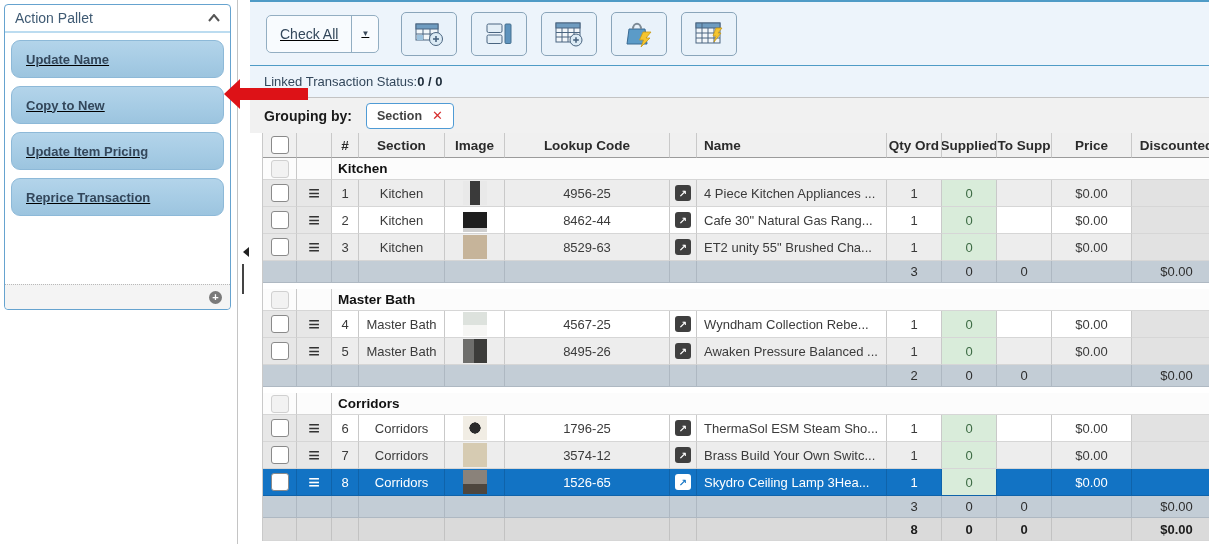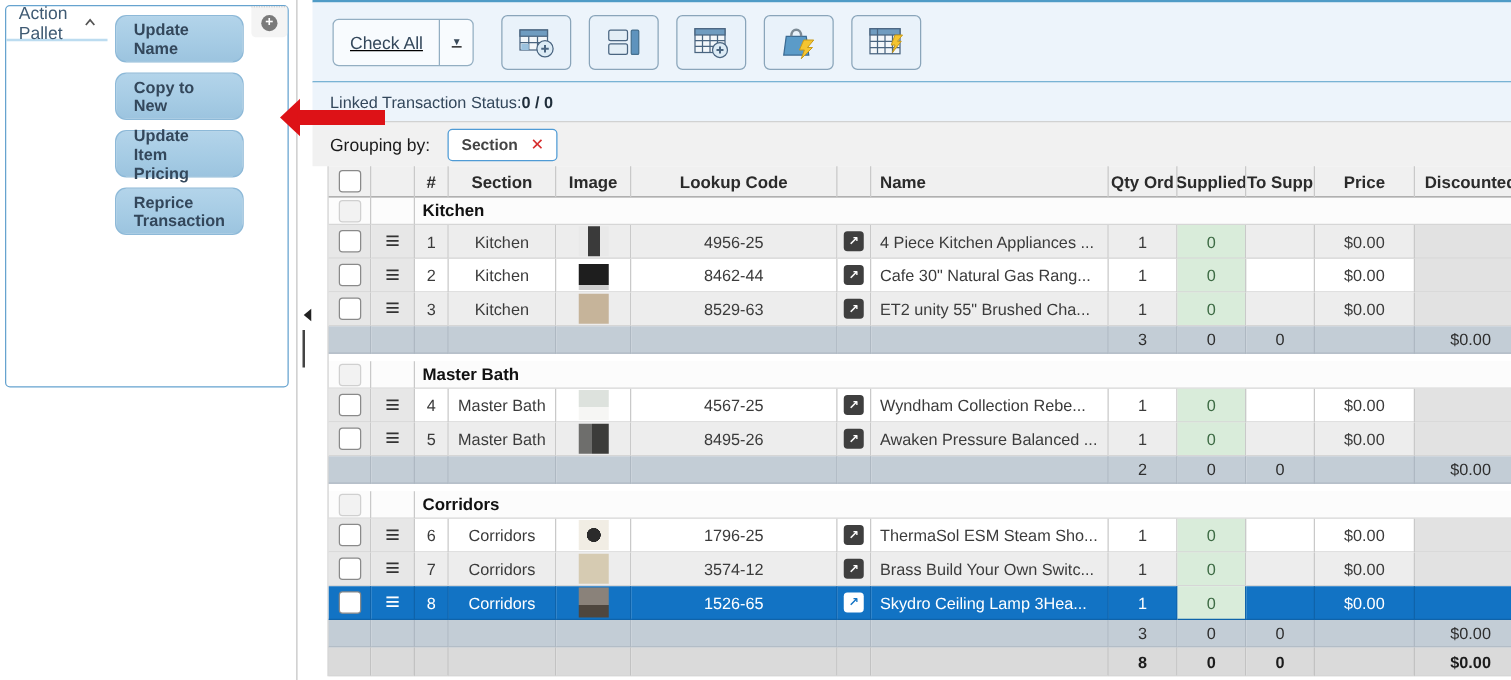--- a/index.html
+++ b/index.html
@@ -1,24 +1,24 @@
 <!DOCTYPE html>
 <html><head>
 <meta charset="utf-8">
 <style>
   html,body{margin:0;padding:0;}
   body{width:1209px;height:544px;overflow:hidden;position:relative;background:#fff;
        font-family:"Liberation Sans","DejaVu Sans",sans-serif;-webkit-font-smoothing:antialiased;}
 
   
   .sidebar-panel{position:absolute;left:4px;top:4px;width:227px;height:306px;background:#fff;
-    border:1px solid #66a3cf;border-radius:4px;box-sizing:border-box;display:flex;flex-direction:row;}
+    border:1px solid #66a3cf;border-radius:4px;box-sizing:border-box;display:flex;flex-direction:column;}
   .sidebar-header{height:26px;display:flex;align-items:center;justify-content:space-between;
     padding:0 10px;border-bottom:2px solid #bcdcf0;color:#3f5a73;font-size:14px;}
-  .sidebar-body{flex:1;padding:7px 6px 0 6px;display:flex;flex-direction:column;gap:8px;}
+  .sidebar-body{flex:1;padding:7px 6px 0 6px;display:flex;flex-direction:column;gap:8px;text-decoration:underline;}
   .action-btn{height:36px;border-radius:9px;border:1px solid #8db9d8;
     background:linear-gradient(180deg,#b3d4ea 0%,#a5cbe4 60%,#9cc4df 100%);
     display:flex;align-items:center;padding:0 14px;font-size:13px;font-weight:bold;color:#33475b;cursor:pointer;}
   .sidebar-footer{height:24px;border-top:1px dotted #b9b9b9;background:#f4f4f4;display:flex;
     align-items:center;justify-content:flex-end;padding:0 8px;border-radius:0 0 4px 4px;}
   .plus-circle{width:13px;height:13px;border-radius:50%;background:#7a7a7a;color:#fff;font-size:11px;
     line-height:13px;text-align:center;font-weight:bold;}
   .chev{width:12px;height:8px;}
 
   
@@ -36,21 +36,21 @@
   
   .main{position:absolute;left:250px;top:0;width:959px;height:544px;background:#fff;}
   .main-topline{height:2px;background:#4f9bc6;}
   .toolbar{height:63px;background:#edf4fb;display:flex;align-items:center;padding-left:16px;box-sizing:border-box;text-decoration:underline;}
   .toolbar-sep{height:1px;background:#4f9bc6;}
   .statusbar{height:31px;background:#edf4fb;display:flex;align-items:center;padding-left:14px;
     font-size:13px;color:#33475b;}
   .statusbar b{margin-left:0;color:#1f2d3a;}
   .statusbar-sep{height:1px;background:#c3c3c3;}
   .groupbar{height:35px;background:#f1f1f1;display:flex;align-items:center;padding-left:14px;gap:14px;}
-  .groupbar .gb-label{font-size:14px;font-weight:normal;color:#1a1a1a;}
+  .groupbar .gb-label{font-size:14px;font-weight:bold;color:#1a1a1a;}
   .chip{background:#fff;border:1px solid #4f9bd5;border-radius:4px;height:24px;display:flex;
     align-items:center;gap:10px;padding:0 10px;cursor:pointer;}
   .chip .chip-label{font-size:12.5px;font-weight:bold;color:#444;}
   .chip .chip-x{color:#d62e2e;font-size:13px;font-weight:bold;}
 
   
   .split-btn{display:flex;height:36px;border:1px solid #93aec2;border-radius:5px;background:#f8fbfe;
     overflow:hidden;margin-right:22px;}
   .split-btn .main-part{padding:0 13px;display:flex;align-items:center;font-size:14px;color:#33475b;cursor:pointer;}
   .split-btn .caret-part{width:26px;border-left:1px solid #93aec2;display:flex;align-items:center;

